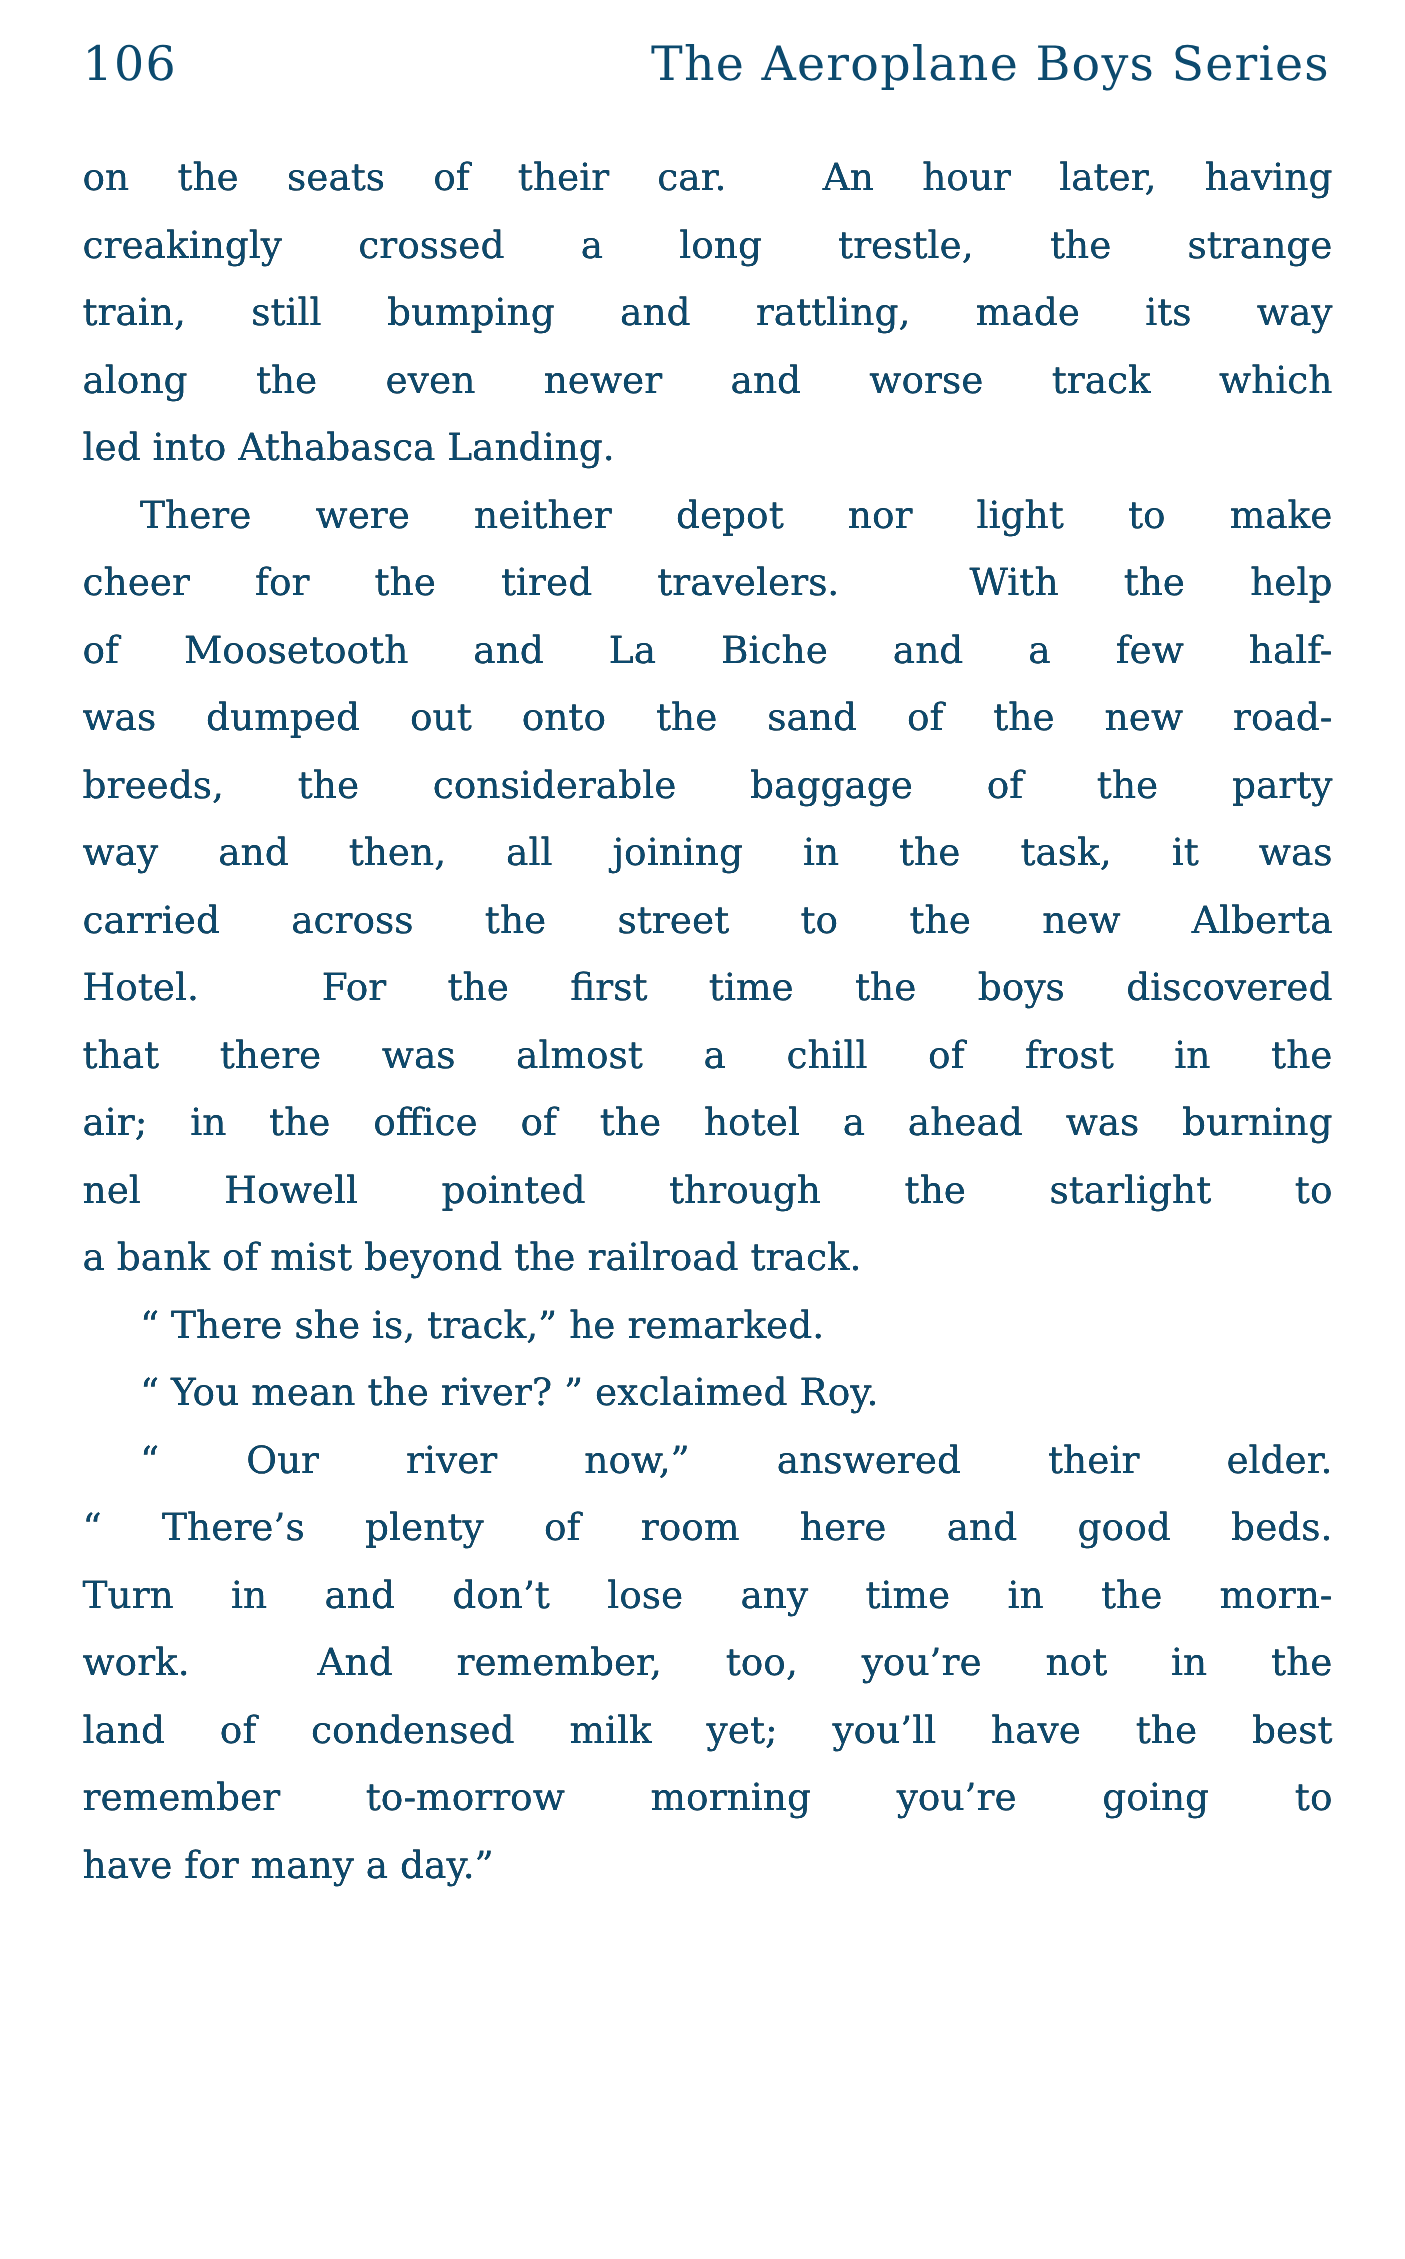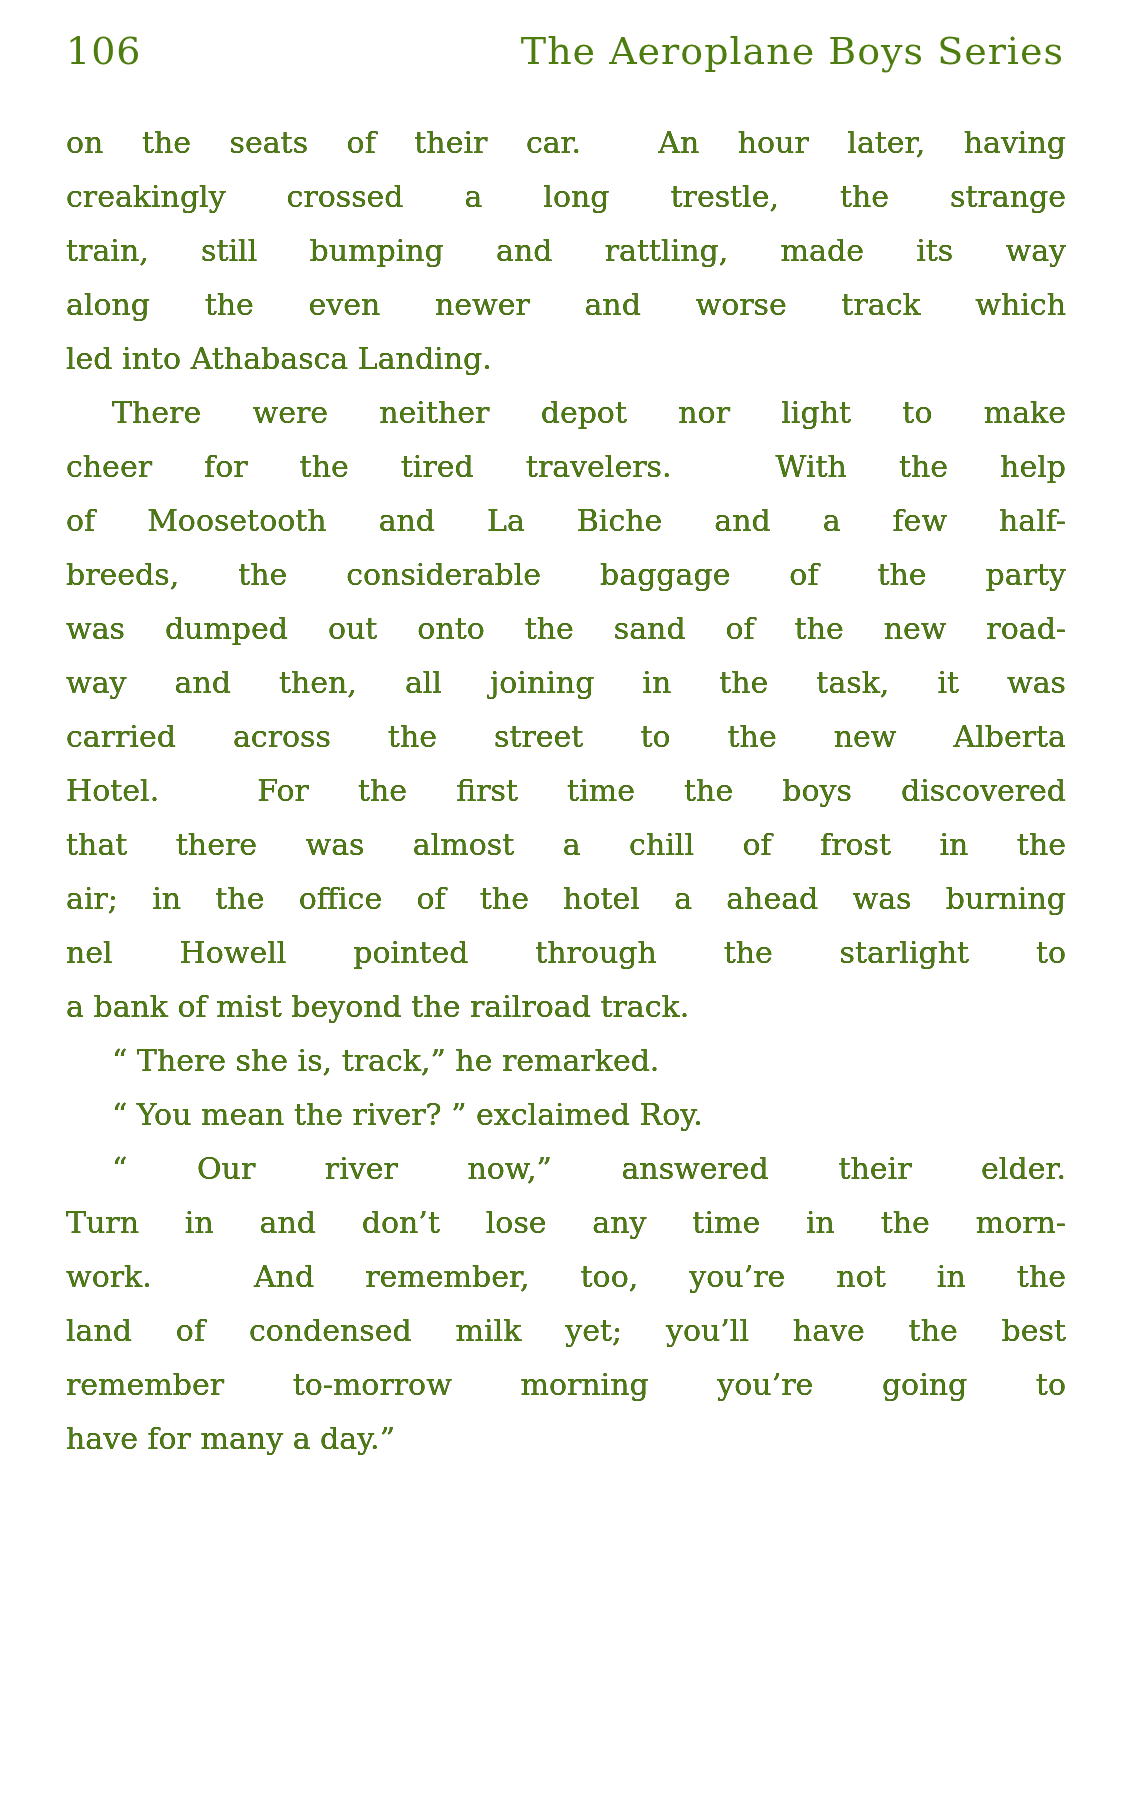--- a/index.html
+++ b/index.html
@@ -6,21 +6,21 @@
     margin: 0;
     padding: 0;
     background: #e8e8e8;
   }
   .page {
     position: relative;
     width: 1124px;
     height: 1807px;
     background: #ffffff;
     font-family: "DejaVu Serif", serif;
-    color: #4d7c0f;
+    color: #0c4a6e;
     overflow: hidden;
   }
   .running-header {
     position: absolute;
     top: 28px;
     left: 66px;
     right: 60px;
     height: 50px;
   }
   .page-number {
@@ -69,31 +69,32 @@
   </div>
   <div class="body-text" id="body-text">
       <div class="line">on the seats of their car.&nbsp; An hour later, having</div>
       <div class="line">creakingly crossed a long trestle, the strange</div>
       <div class="line">train, still bumping and rattling, made its way</div>
       <div class="line">along the even newer and worse track which</div>
       <div class="line para-end">led into Athabasca Landing.</div>
       <div class="line indent">There were neither depot nor light to make</div>
       <div class="line">cheer for the tired travelers.&nbsp; With the help</div>
       <div class="line">of Moosetooth and La Biche and a few half-</div>
+      <div class="line">was dumped out onto the sand of the new road-</div>
       <div class="line">breeds, the considerable baggage of the party</div>
-      <div class="line">was dumped out onto the sand of the new road-</div>
       <div class="line">way and then, all joining in the task, it was</div>
       <div class="line">carried across the street to the new Alberta</div>
       <div class="line">Hotel.&nbsp; For the first time the boys discovered</div>
       <div class="line">that there was almost a chill of frost in the</div>
       <div class="line">air; in the office of the hotel a ahead was burning</div>
       <div class="line">nel Howell pointed through the starlight to</div>
       <div class="line para-end">a bank of mist beyond the railroad track.</div>
       <div class="line indent para-end">“ There she is, track,” he remarked.</div>
       <div class="line indent para-end">“ You mean the river?&nbsp;” exclaimed Roy.</div>
       <div class="line indent">“ Our river now,” answered their elder.</div>
+      <div class="line">“ There’s plenty of room here and good beds.</div>
       <div class="line">Turn in and don’t lose any time in the morn-</div>
       <div class="line">work.&nbsp; And remember, too, you’re not in the</div>
       <div class="line">land of condensed milk yet; you’ll have the best</div>
       <div class="line">remember to-morrow morning you’re going to</div>
       <div class="line para-end">have for many a day.”</div>
     </div>
 </div>
 
 </body></html>

